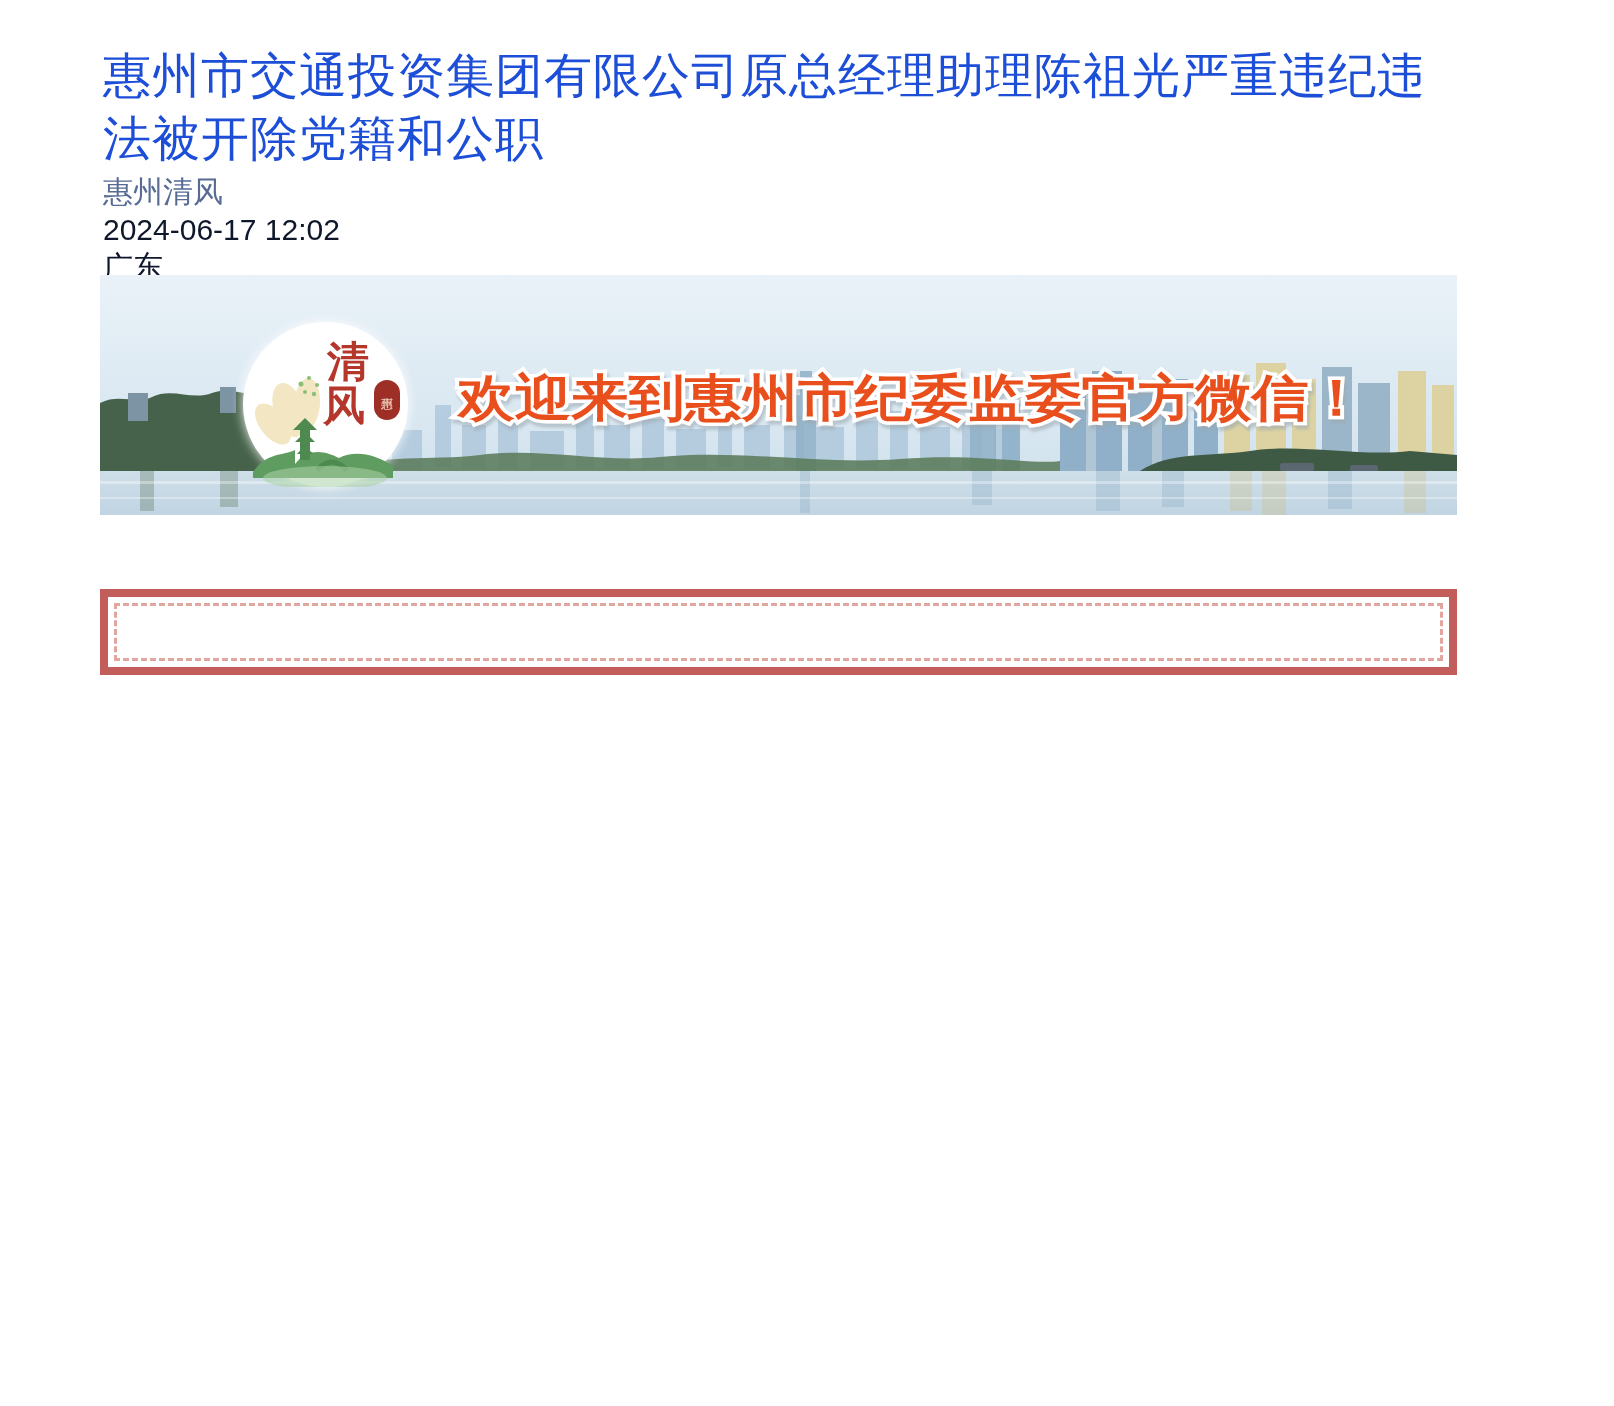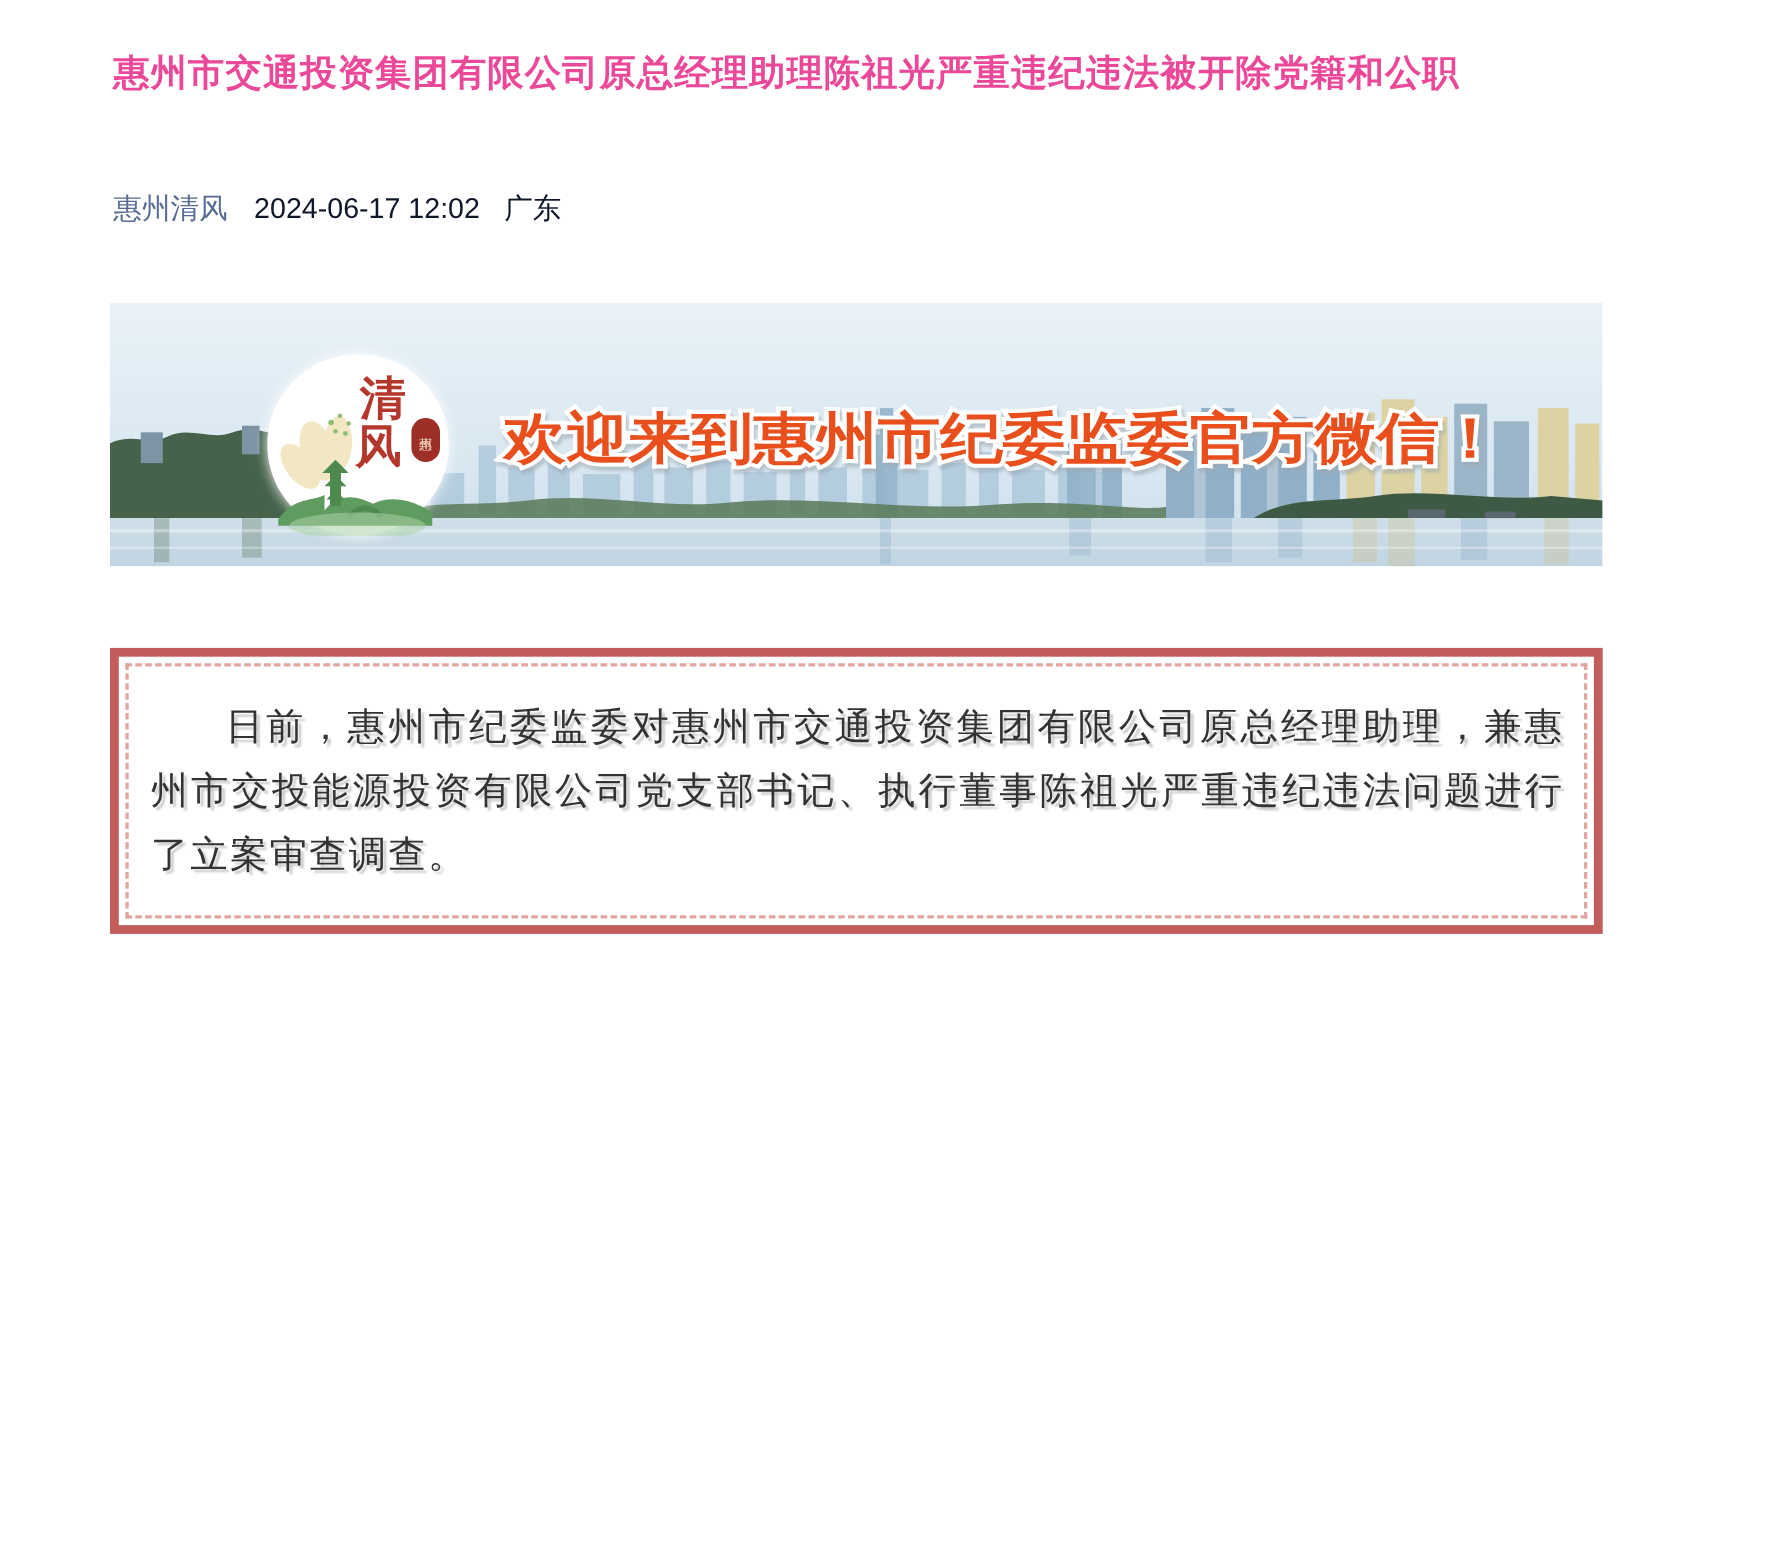--- a/index.html
+++ b/index.html
@@ -3,27 +3,27 @@
 <meta charset="utf-8">
 <style>
   html,body { margin:0; padding:0; background:#ffffff; }
   .page {
     position:relative; width:1614px; height:1406px; background:#ffffff;
     overflow:hidden; font-family:"Liberation Sans", sans-serif;
   }
   
   .title {
     position:absolute; left:103px; top:12px; width:1360px;
-    font-size:33px; line-height:63px; font-weight:700;
-    color:#ec4899; letter-spacing:1px;
+    font-size:48px; line-height:63px; font-weight:400;
+    color:#1d4ed8; letter-spacing:1px;
   }
   
   .byline {
     position:absolute; left:103px; top:172px; display:flex;
-    align-items:baseline; font-size:26px; white-space:nowrap;
+    align-items:baseline; font-size:30px; white-space:nowrap;flex-direction:column;
   }
   .account { color:#576b95; margin-right:24px; cursor:pointer; }
   .meta    { color:#0f172a; }
   .meta.time { margin-right:22px; }
   
   .banner {
     position:absolute; left:100px; top:275px; width:1357px; height:240px;
     overflow:hidden; cursor:pointer;
   }
   .banner svg.scene { position:absolute; left:0; top:0; display:block; }
@@ -202,17 +202,16 @@
           </g>
           <path d="M74,148 Q89,132 104,148" stroke="#4e8a50" stroke-width="5" fill="none"></path>
           <ellipse cx="82" cy="156" rx="62" ry="12" fill="#a9d2a6" opacity="0.55"></ellipse>
         </g>
       </svg>
     </div>
   </div>
 
   <div class="box">
     <div class="box-inner">
-      <p class="para">日前，惠州市纪委监委对惠州市交通投资集团有限公司原总经理助理，兼惠州市交投能源投资有限公司党支部书记、执行董事陈祖光严重违纪违法问题进行了立案审查调查。</p>
     </div>
   </div>
 
 </div>
 
 </body></html>

